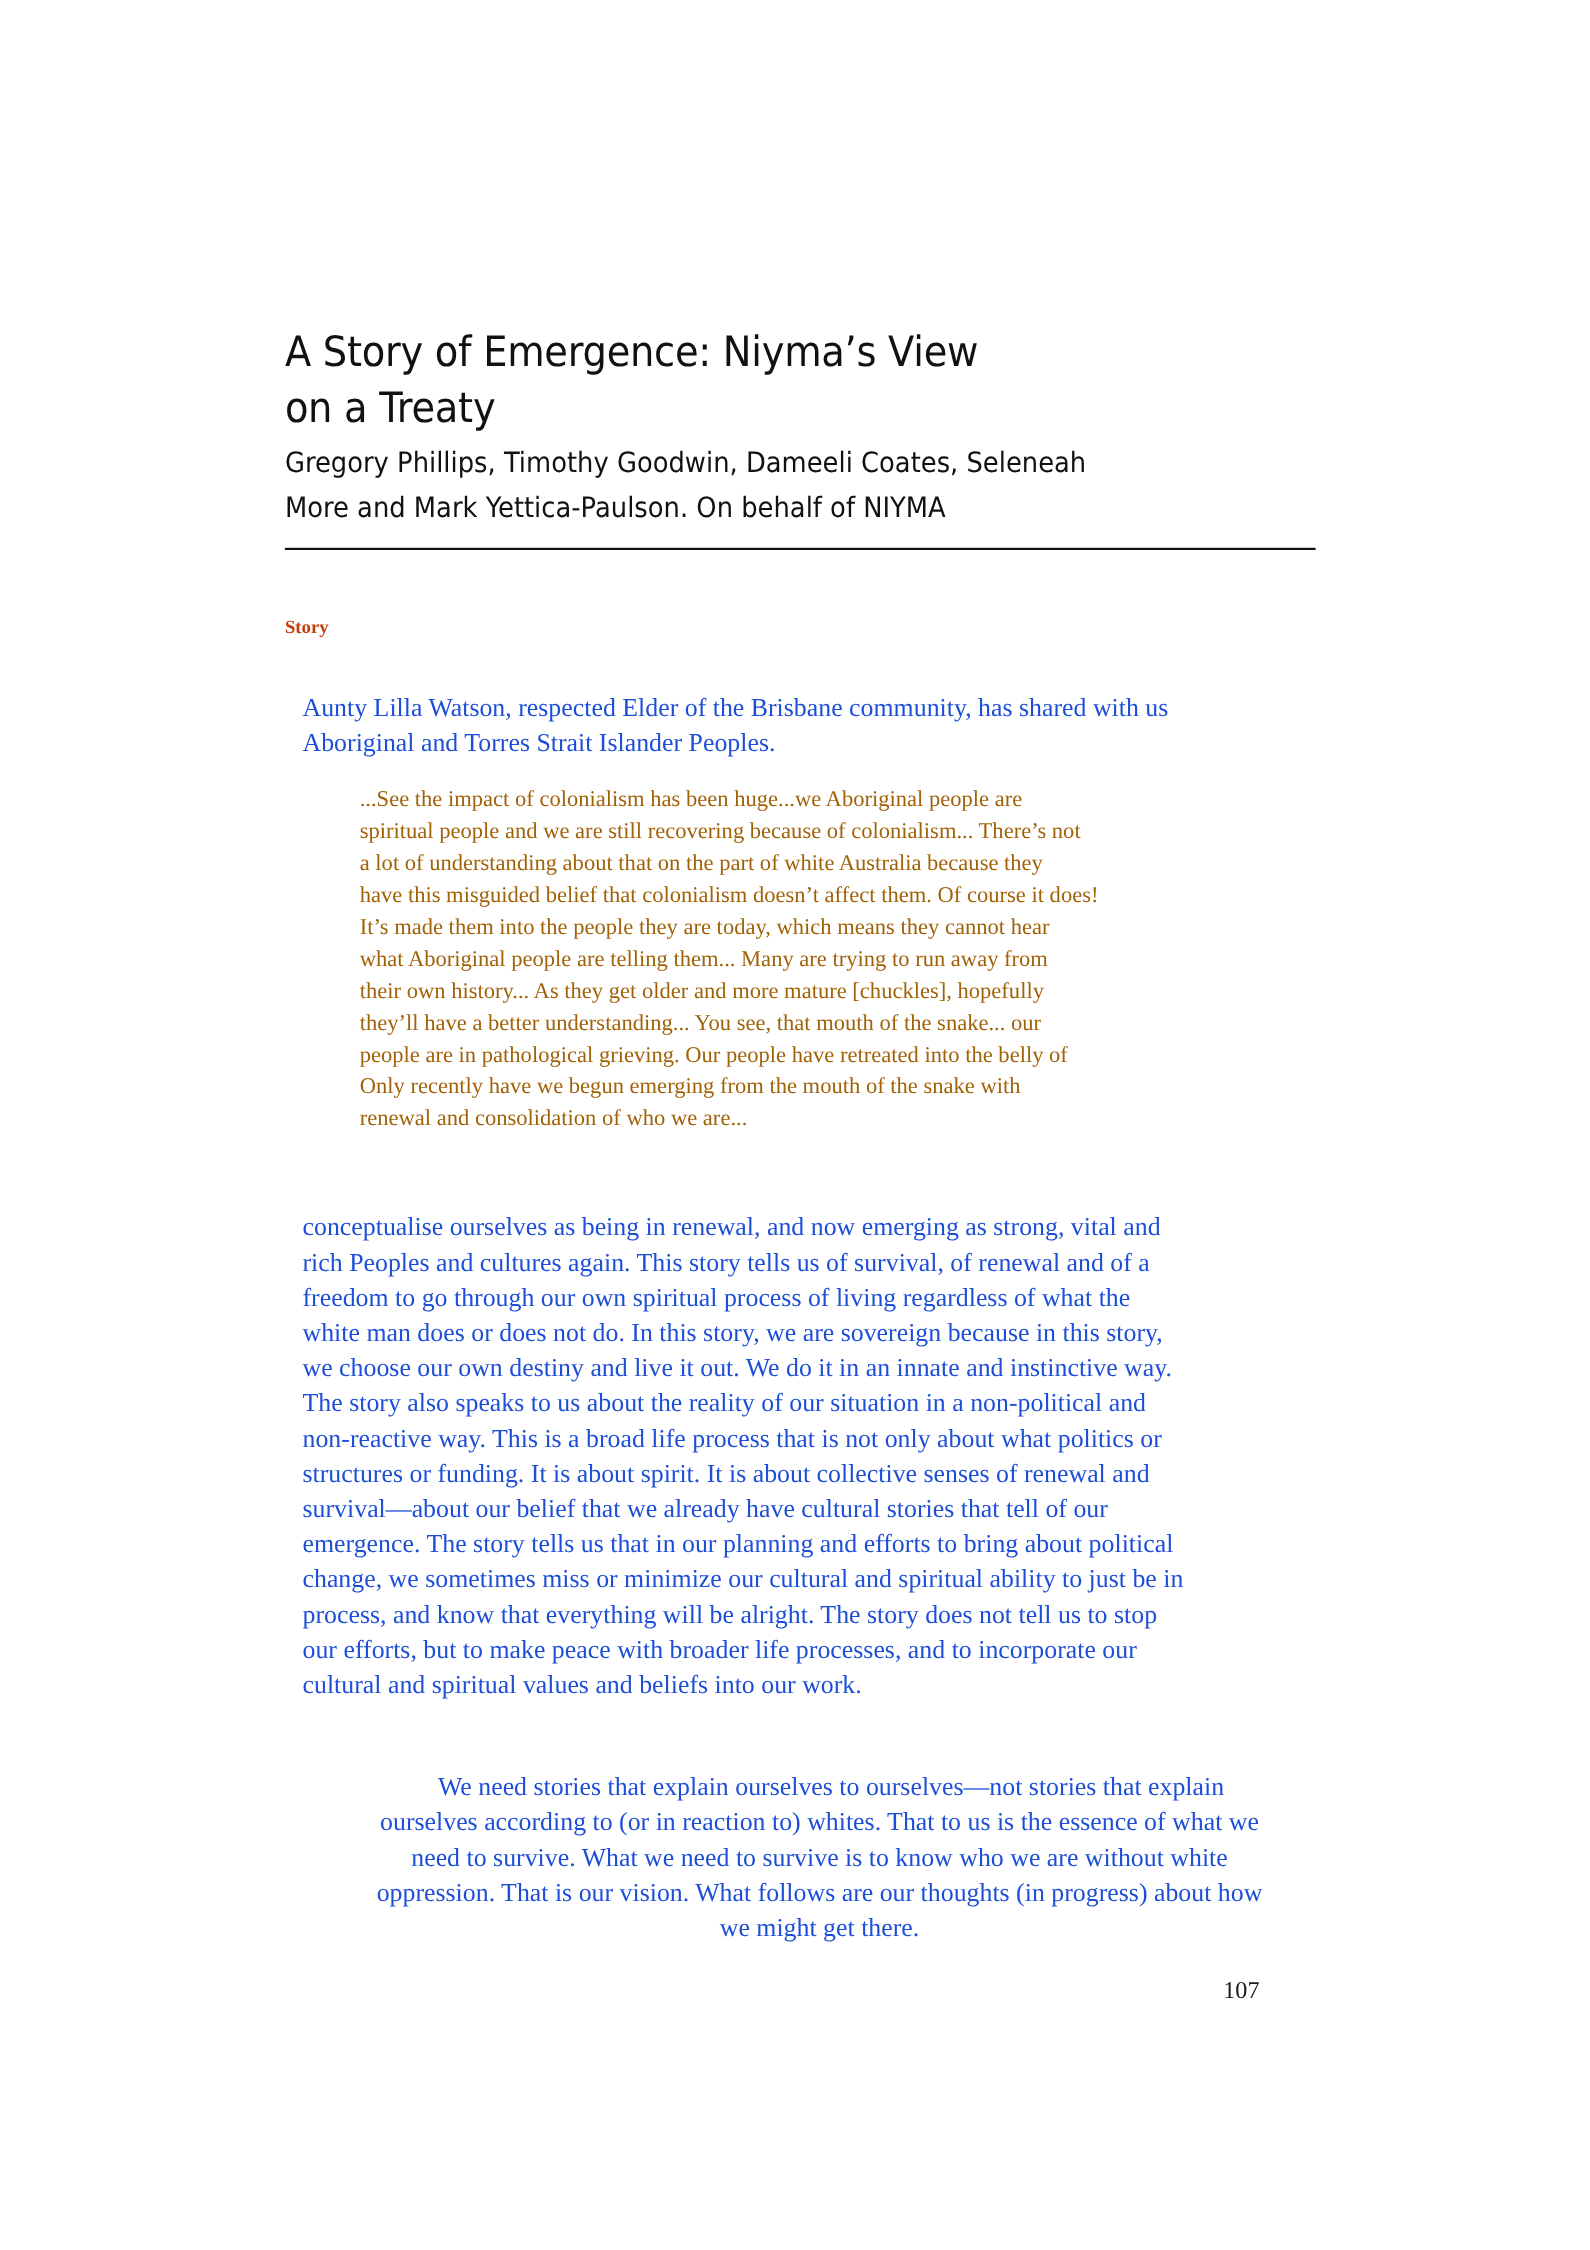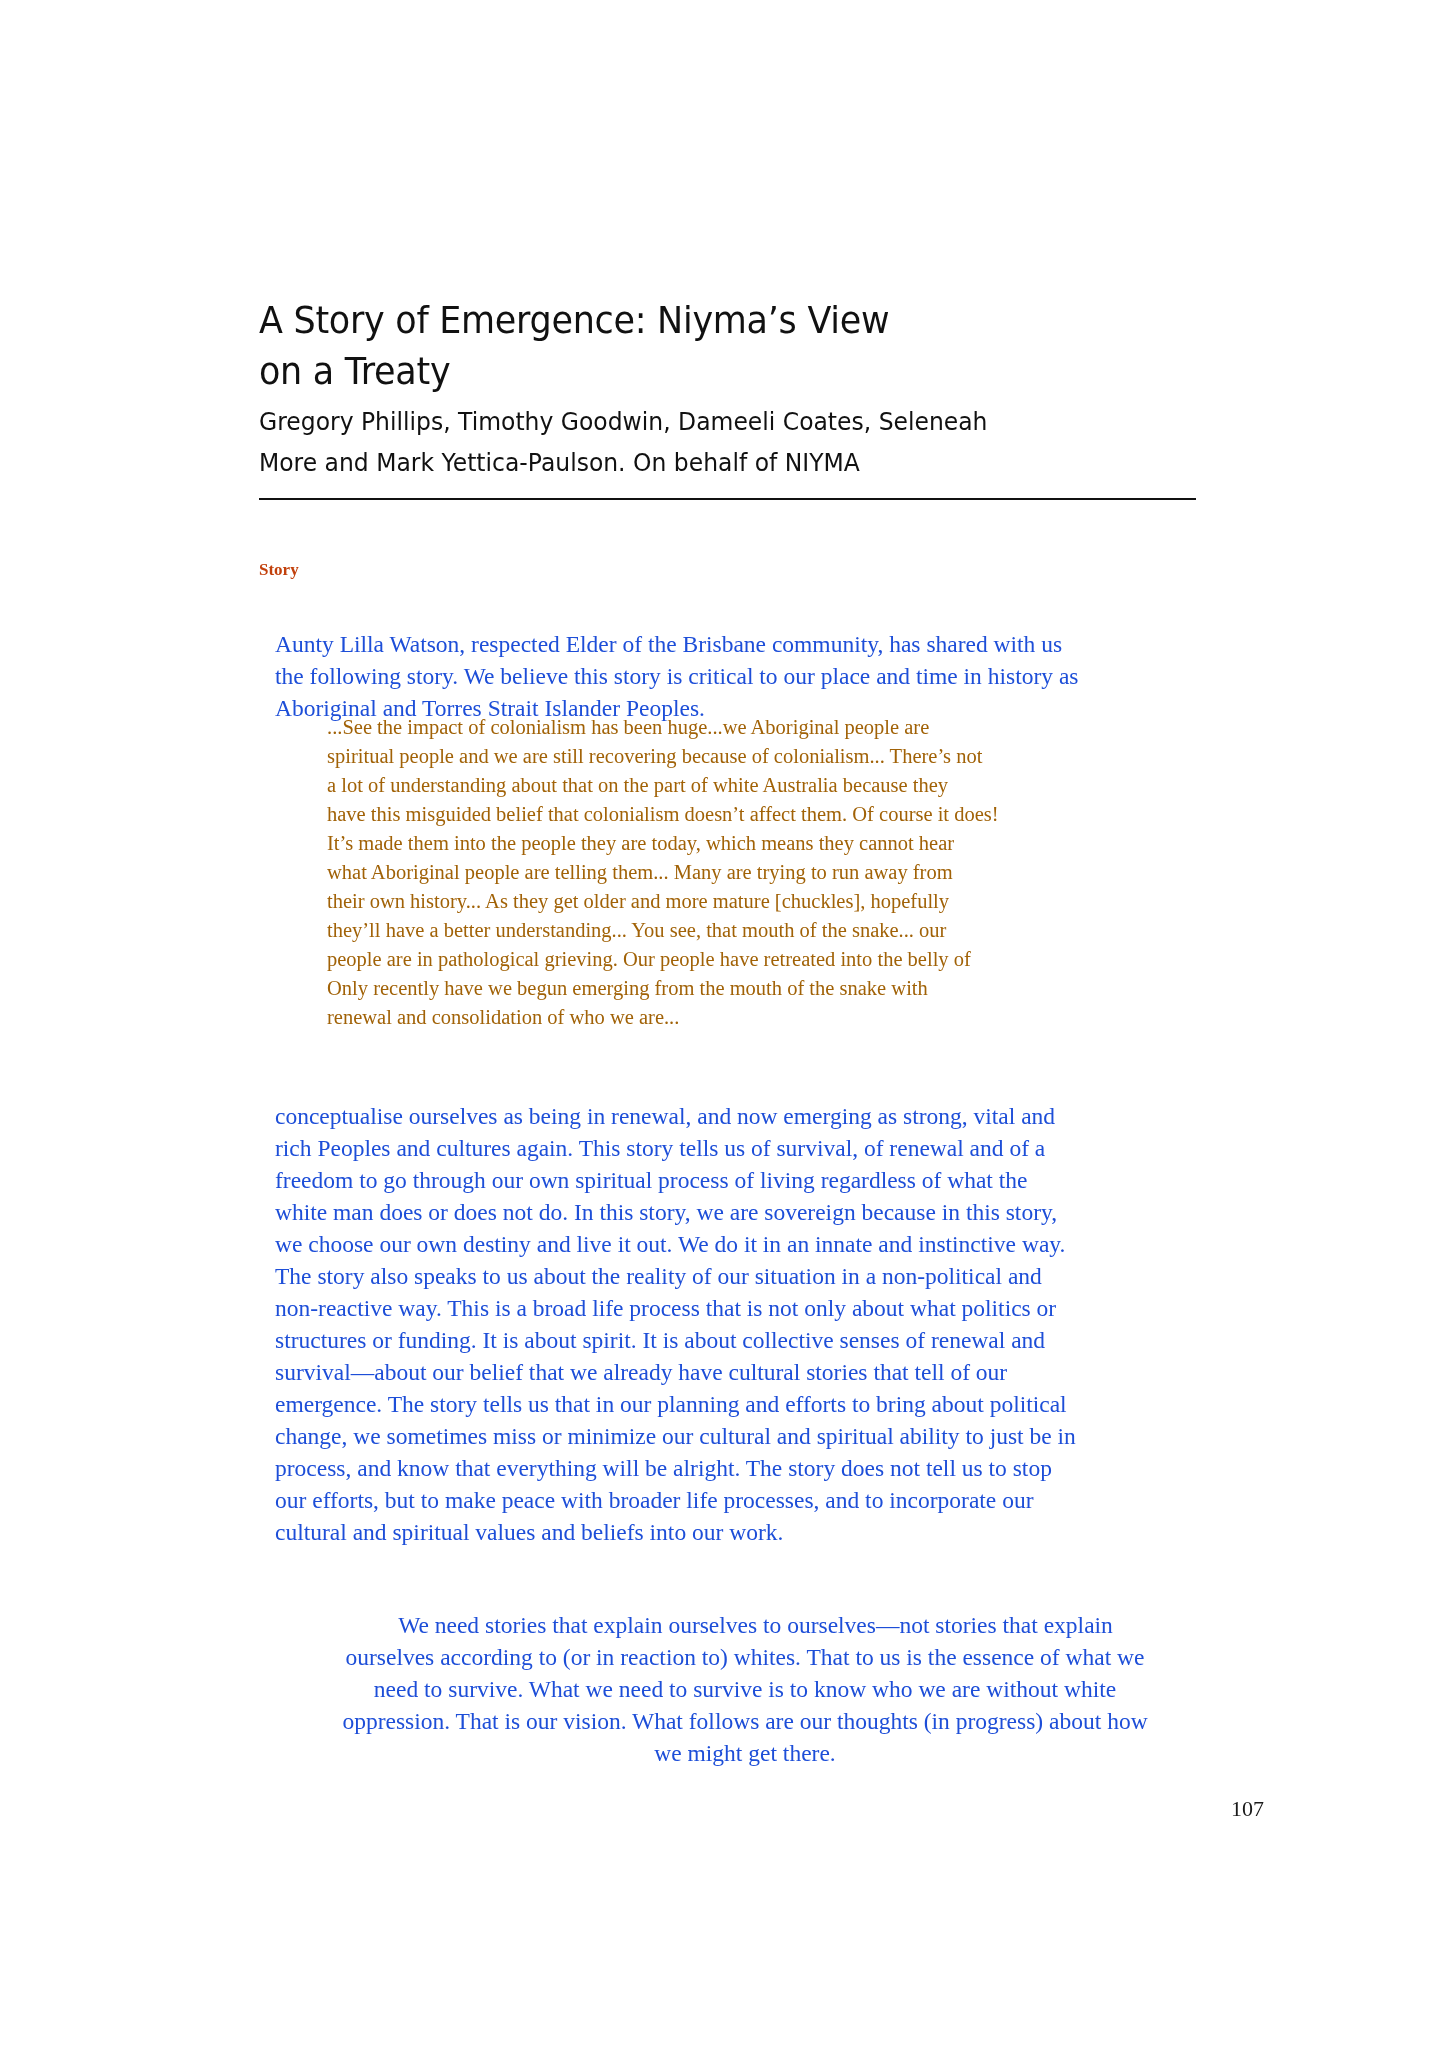--- a/index.html
+++ b/index.html
@@ -12,21 +12,21 @@
     .section-head { position: absolute; left: 259px; top: 560px; font-family: "Liberation Serif", serif; font-weight: bold; font-size: 17px; margin: 0; color: #c2410c; }
     .para { position: absolute; left: 259px; width: 940px; font-family: "Liberation Serif", serif; font-size: 23.5px; line-height: 32px; margin: 16px; color: #1d4ed8; }
     .para .ln { display: block; white-space: nowrap; }
     .quote { position: absolute; left: 327px; width: 800px; font-family: "Liberation Serif", serif; font-size: 20.5px; line-height: 29px; margin: 0; color: #a16207; }
     .quote .ln { display: block; white-space: nowrap; }
     .p-intro { top: 612px; }
     .quote-block { top: 713px; }
     .p1 { top: 1084px; }
     .p2 { top: 1593px; text-align: center; }
     .indent { padding-left: 21px; }
-    .page-number { position: absolute; left: 1231px; top: 1796px; font-family: "Liberation Serif", serif; font-size: 22px; color: #1a1a1a; }
+    .page-number { position: absolute; left: 1112px; top: 1796px; font-family: "Liberation Serif", serif; font-size: 22px; color: #1a1a1a; }
   </style>
 </head>
 <body>
 
 <div class="page">
 
   <div class="header-block">
     <h1 class="title">
       <span style="display:block">A Story of Emergence: Niyma’s View</span>
       <span style="display:block">on a Treaty</span>
@@ -36,21 +36,20 @@
       <span style="display:block">More and Mark Yettica-Paulson. On behalf of NIYMA</span>
     </p>
   </div>
 
   <div class="rule"></div>
 
   <h2 class="section-head">Story</h2>
 
   <p class="para p-intro">
     <span class="ln">Aunty Lilla Watson, respected Elder of the Brisbane community, has shared with us</span>
-    <span class="ln">the following story. We believe this story is critical to our place and time in history as</span>
     <span class="ln">Aboriginal and Torres Strait Islander Peoples.</span>
   </p>
 
   <blockquote class="quote quote-block">
     <span class="ln">...See the impact of colonialism has been huge...we Aboriginal people are</span>
     <span class="ln">spiritual people and we are still recovering because of colonialism... There’s not</span>
     <span class="ln">a lot of understanding about that on the part of white Australia because they</span>
     <span class="ln">have this misguided belief that colonialism doesn’t affect them. Of course it does!</span>
     <span class="ln">It’s made them into the people they are today, which means they cannot hear</span>
     <span class="ln">what Aboriginal people are telling them... Many are trying to run away from</span>

